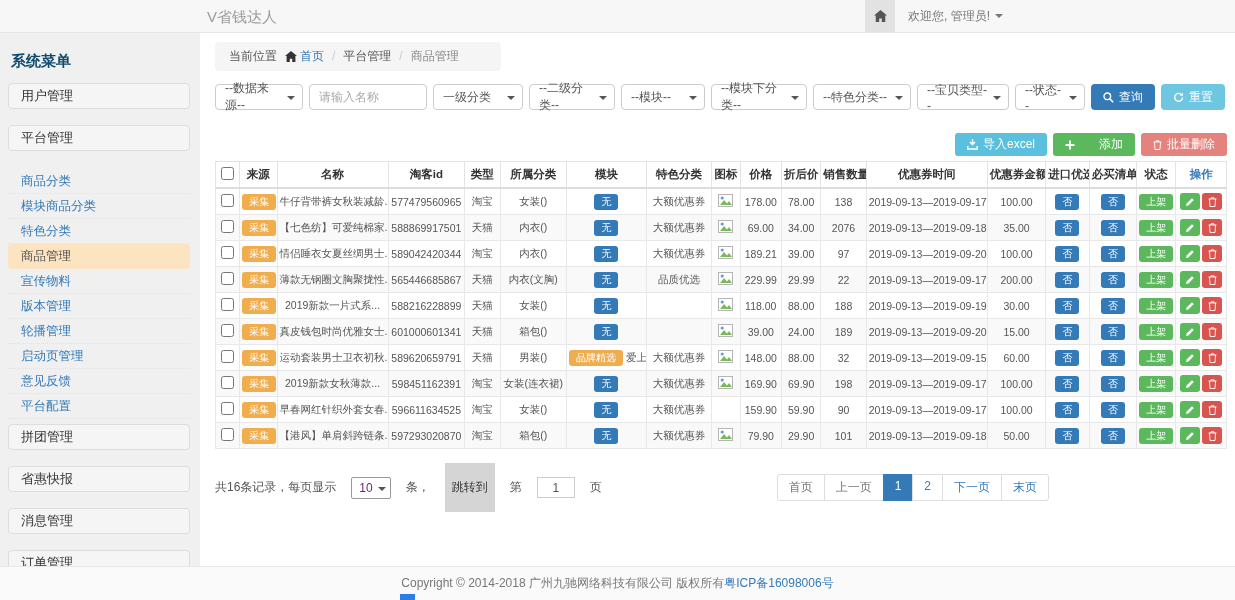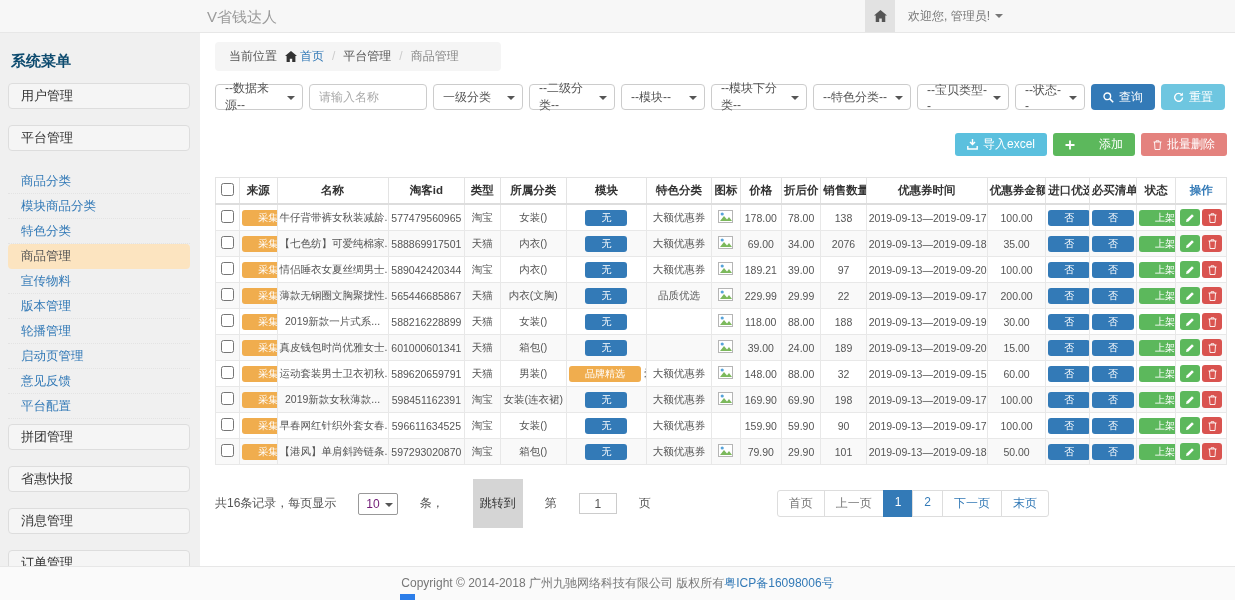--- a/index.html
+++ b/index.html
@@ -35,38 +35,38 @@
   .txt::placeholder{color:#aaa;}
   .btn{height:26px;border:none;border-radius:4px;color:#fff;font-size:12px;display:inline-flex;align-items:center;gap:5px;padding:0 12px;cursor:pointer;flex:none;}
   .btn-primary{background:#337ab7;}
   .btn-reset{background:#6ec6e0;}
   .actions{margin-top:23px;display:flex;justify-content:flex-end;gap:6px;}
   .actions .btn{height:23px;border-radius:3px;}
   .btn-info{background:#5bc0de;}
   .btn-success{background:#5cb85c;gap:24px;}
   .btn-danger-light{background:#e4827e;}
   
-  .grid{margin-top:21px;width:100%;border-collapse:collapse;table-layout:fixed;}
+  .grid{margin-top:5px;width:100%;border-collapse:collapse;table-layout:fixed;}
   .grid th{border:1px solid #e3e3e3;border-bottom:2px solid #ddd;padding:5px 2px;font-size:11.5px;color:#333;text-align:center;font-weight:bold;white-space:nowrap;overflow:hidden;background:#fff;}
   .grid td{border:1px solid #e8e8e8;padding:4px 2px;font-size:10.5px;color:#555;text-align:center;white-space:nowrap;overflow:hidden;vertical-align:middle;height:26px;}
   .grid tbody tr:nth-child(even){background:#f9f9f9;}
   .grid th.op-col{color:#337ab7;}
-  .badge{display:inline-block;border-radius:3px;color:#fff;font-size:10px;padding:2px 16px;line-height:12px;cursor:default;}
+  .badge{display:inline-block;border-radius:3px;color:#fff;font-size:10px;padding:2px 7px;line-height:12px;cursor:default;}
   .bg-orange{background:#f0ad4e;}
   .bg-blue{background:#337ab7;cursor:pointer;}
   .bg-green{background:#5cb85c;cursor:pointer;}
   .op-btn{display:inline-flex;align-items:center;justify-content:center;width:20px;height:17px;border-radius:3px;margin:0 1px;cursor:pointer;vertical-align:middle;}
   .op-edit{background:#5cb85c;}
   .op-del{background:#d9534f;}
   
   .pager-row{margin-top:14px;display:flex;align-items:center;font-size:12px;color:#555;}
-  .pager-summary{display:flex;align-items:center;gap:22px;}
+  .pager-summary{display:flex;align-items:center;gap:15px;}
   .mini-select{border:1px solid #999;border-radius:2px;height:22px;display:inline-flex;align-items:center;padding:0 17px 0 7px;position:relative;background:#fff;cursor:pointer;color:#701a75;}
   .mini-select .caret{position:absolute;right:4px;top:9px;border-top-color:#555;}
-  .jump-chip{background:#d5d5d5;padding:16px 7px;color:#333;cursor:pointer;margin-left:7px;}
+  .jump-chip{background:#d5d5d5;padding:16px 7px;color:#333;cursor:pointer;margin-left:0;}
   .jump-input{width:38px;height:21px;border:1px solid #ccc;font-size:12px;text-align:center;color:#555;}
   .pager{display:flex;margin-left:auto;margin-right:178px;}
   .pg{border:1px solid #ddd;background:#fff;color:#337ab7;padding:4px 11px;margin-left:-1px;font-size:12px;cursor:pointer;}
   .pg:first-child{margin-left:0;border-radius:3px 0 0 3px;}
   .pg:last-child{border-radius:0 3px 3px 0;}
   .pg.disabled{color:#777;}
   .pg.active{background:#337ab7;border-color:#337ab7;color:#fff;}
   
   .footer{position:absolute;left:0;bottom:0;width:100%;height:34px;background:#fafafa;border-top:1px solid #e7e7e7;text-align:center;line-height:33px;font-size:12px;color:#777;}
   .footer a{color:#337ab7;}

